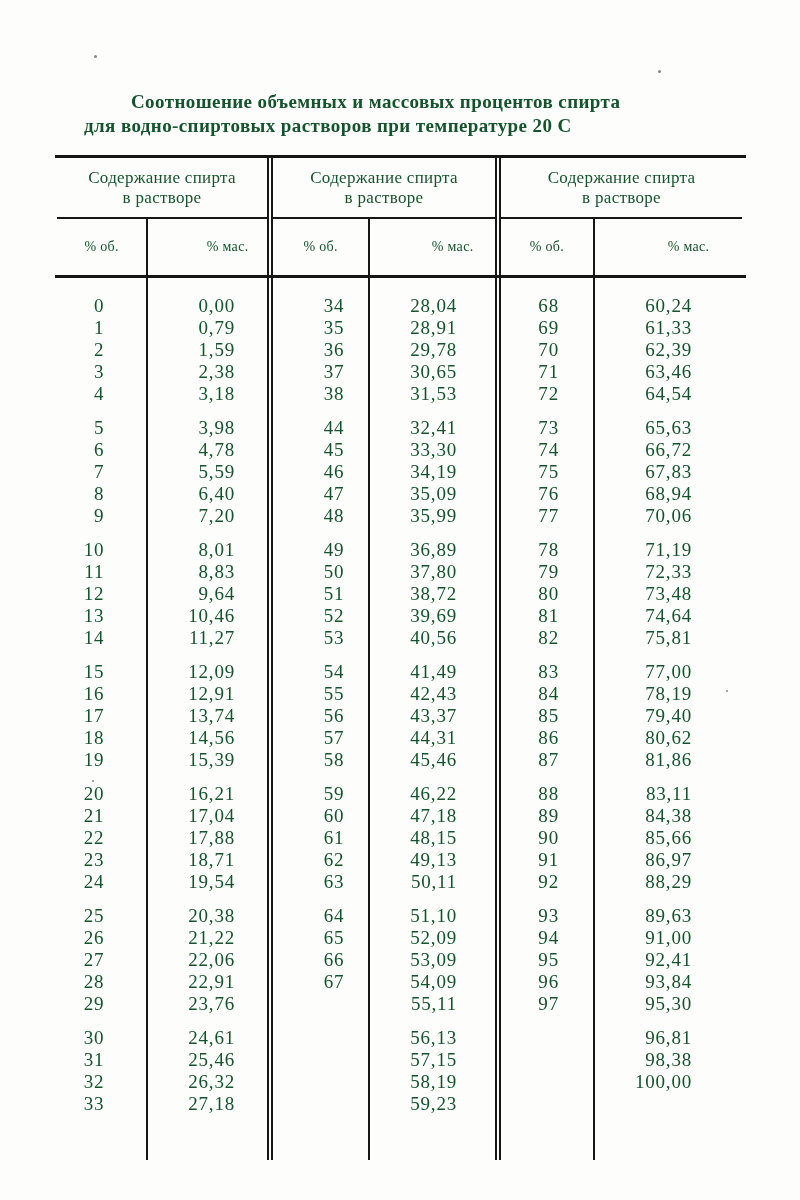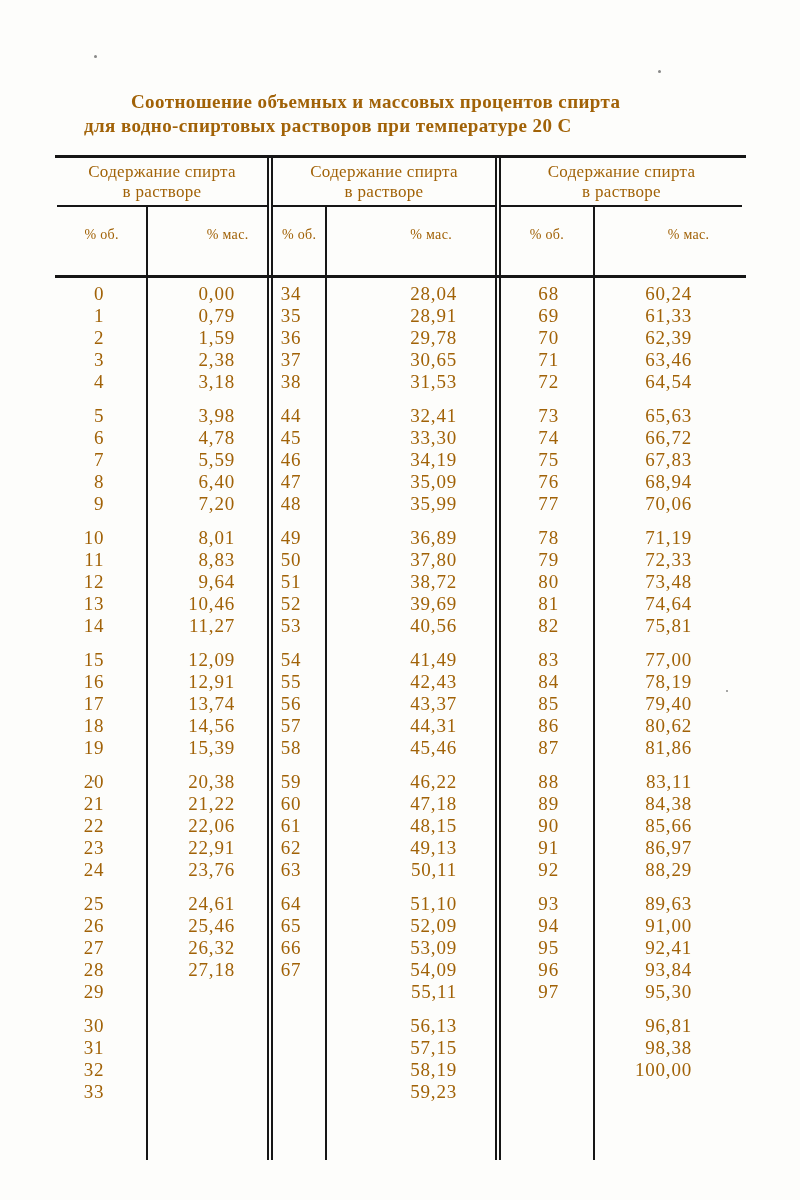--- a/index.html
+++ b/index.html
@@ -1,18 +1,18 @@
 <!DOCTYPE html>
 <html><head>
 <meta charset="utf-8">
 <style>
   html,body{margin:0;padding:0;background:#e8e8e8;}
   .page{
     position:relative;width:800px;height:1200px;margin:0 auto;
-    background:#fdfdfb;color:#a16207;overflow:hidden;
+    background:#fdfdfb;color:#14532d;overflow:hidden;
     font-family:"Liberation Serif", serif;
   }
   .title{
     position:absolute;top:90px;left:84px;width:600px;
     font-weight:bold;font-size:19px;line-height:24px;letter-spacing:.4px;
   }
   .title .t1{margin-left:47px;}
   .table-wrap{position:absolute;left:57px;top:155px;width:685px;height:1005px;}
   .hrule{position:absolute;left:-2px;right:-4px;background:#161616;z-index:3;}
   .hrule.top{top:0;height:3px;}
@@ -20,21 +20,21 @@
   .groups{position:absolute;inset:0;display:flex;}
   .group{display:flex;flex-direction:column;box-sizing:border-box;}
   .group.g0{width:210px;}
   .group.g1{width:222px;}
   .group.g2{width:241px;}
   .vsep{
     width:6px;box-sizing:border-box;align-self:stretch;
     border-left:2px solid #161616;border-right:2px solid #161616;
   }
   .ghead{
-    height:52px;box-sizing:border-box;border-bottom:2px solid #161616;
+    height:64px;box-sizing:border-box;border-bottom:2px solid #161616;
     display:flex;flex-direction:column;justify-content:center;
     text-align:center;font-size:17px;line-height:20px;padding-top:4px;letter-spacing:.3px;
   }
   .cols{flex:1;display:flex;min-height:0;}
   .col{box-sizing:border-box;}
   .col.mass{border-left:2px solid #161616;flex:1;padding-left:40px;}
   .g0 .col.vol{width:92px;}
   .g1 .col.vol{width:101px;}
   .g2 .col.vol{width:102px;}
   .subhead{
@@ -44,21 +44,21 @@
   .subhead + .block{margin-top:20px;}
   .block + .block{margin-top:12px;}
   .cell{
     height:22px;line-height:22px;font-size:19px;letter-spacing:.8px;
     text-align:right;white-space:nowrap;
   }
   .g0 .vol .cell{padding-right:42px;}
   .g1 .vol .cell{padding-right:24px;}
   .g2 .vol .cell{padding-right:34px;}
   .g0 .mass .cell{padding-right:32px;}
-  .g1 .mass .cell{padding-right:38px;margin-left:43px;}
+  .g1 .mass .cell{padding-right:38px;}
   .g2 .mass .cell{padding-right:50px;}
   .speck{position:absolute;background:#4a4a4a;border-radius:50%;opacity:.65;}
 </style>
 </head>
 <body>
 
 <div class="page">
 
   <div class="title">
     <div class="t1">Соотношение объемных и массовых процентов спирта</div>
@@ -150,20 +150,27 @@
                 <div class="cell">11,27</div>
               </div>
               <div class="block">
                 <div class="cell">12,09</div>
                 <div class="cell">12,91</div>
                 <div class="cell">13,74</div>
                 <div class="cell">14,56</div>
                 <div class="cell">15,39</div>
               </div>
               <div class="block">
+                <div class="cell">16,21</div>
+                <div class="cell">17,04</div>
+                <div class="cell">17,88</div>
+                <div class="cell">18,71</div>
+                <div class="cell">19,54</div>
+              </div>
+              <div class="block">
                 <div class="cell">20,38</div>
                 <div class="cell">21,22</div>
                 <div class="cell">22,06</div>
                 <div class="cell">22,91</div>
                 <div class="cell">23,76</div>
               </div>
               <div class="block">
                 <div class="cell">24,61</div>
                 <div class="cell">25,46</div>
                 <div class="cell">26,32</div>

